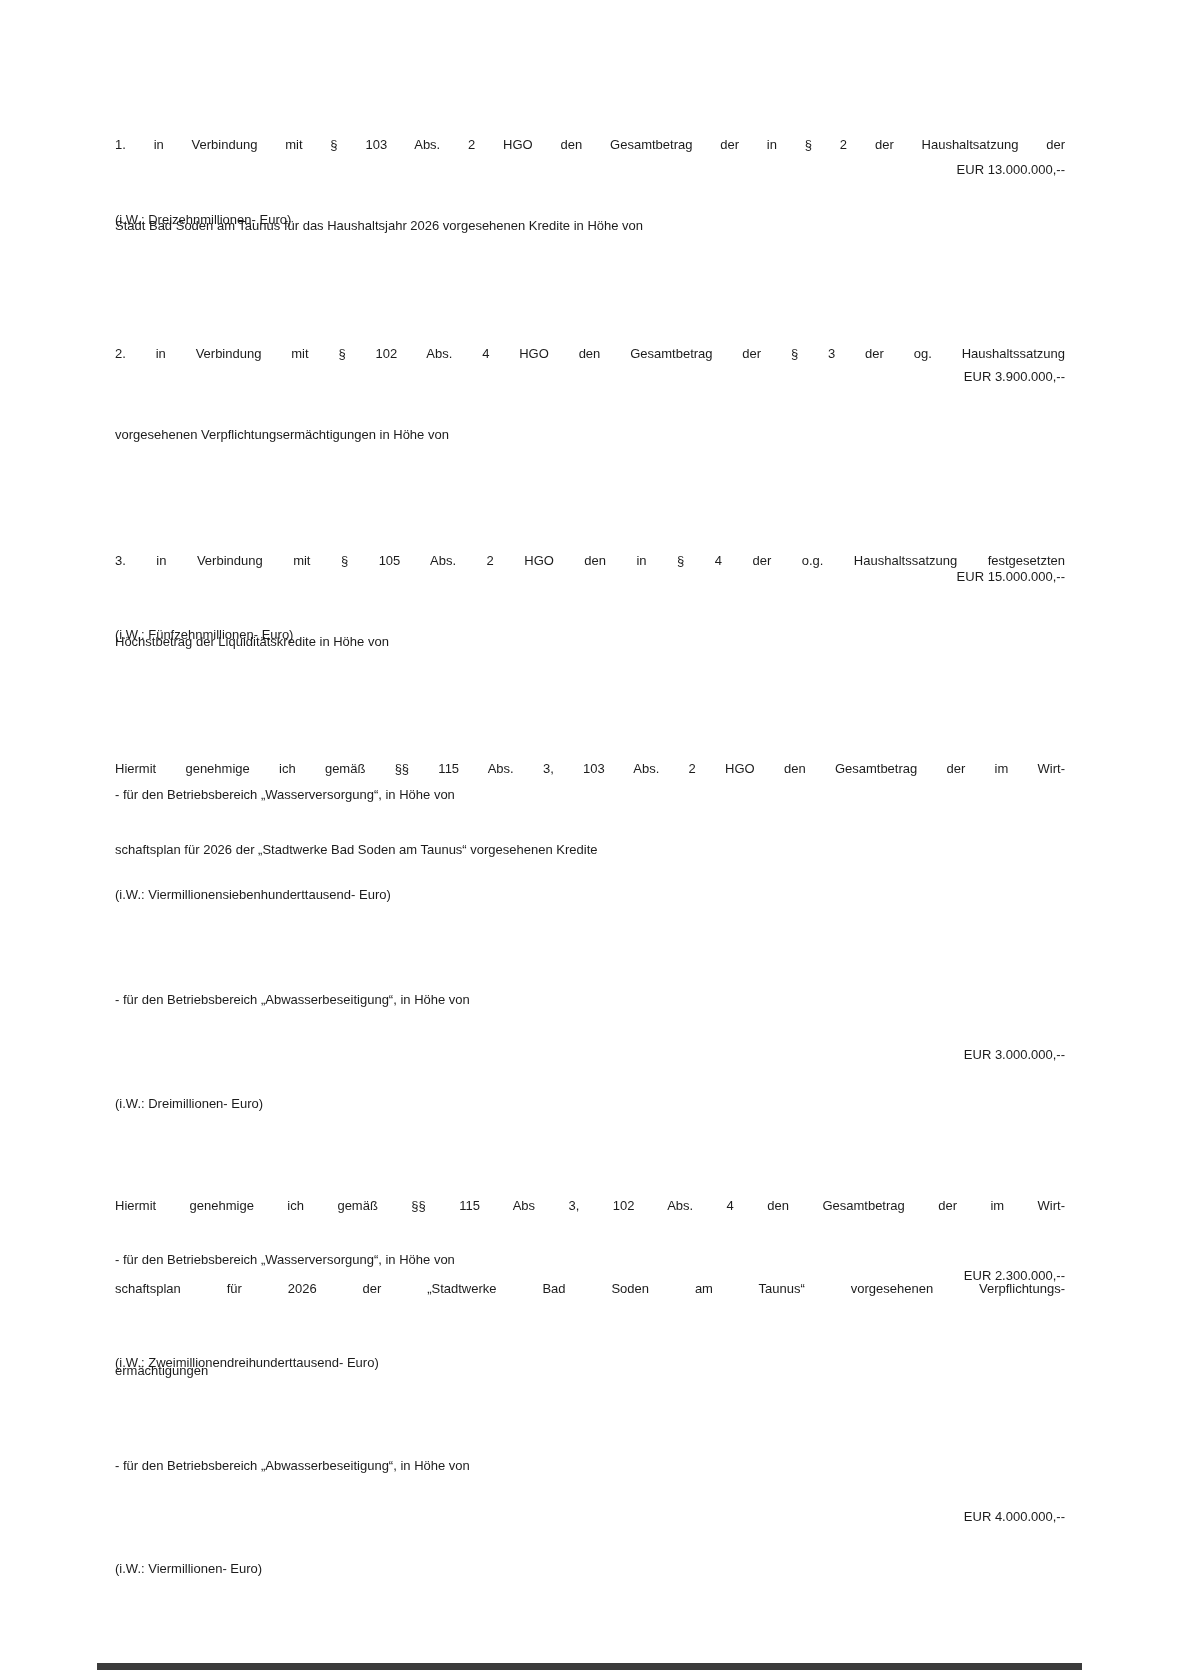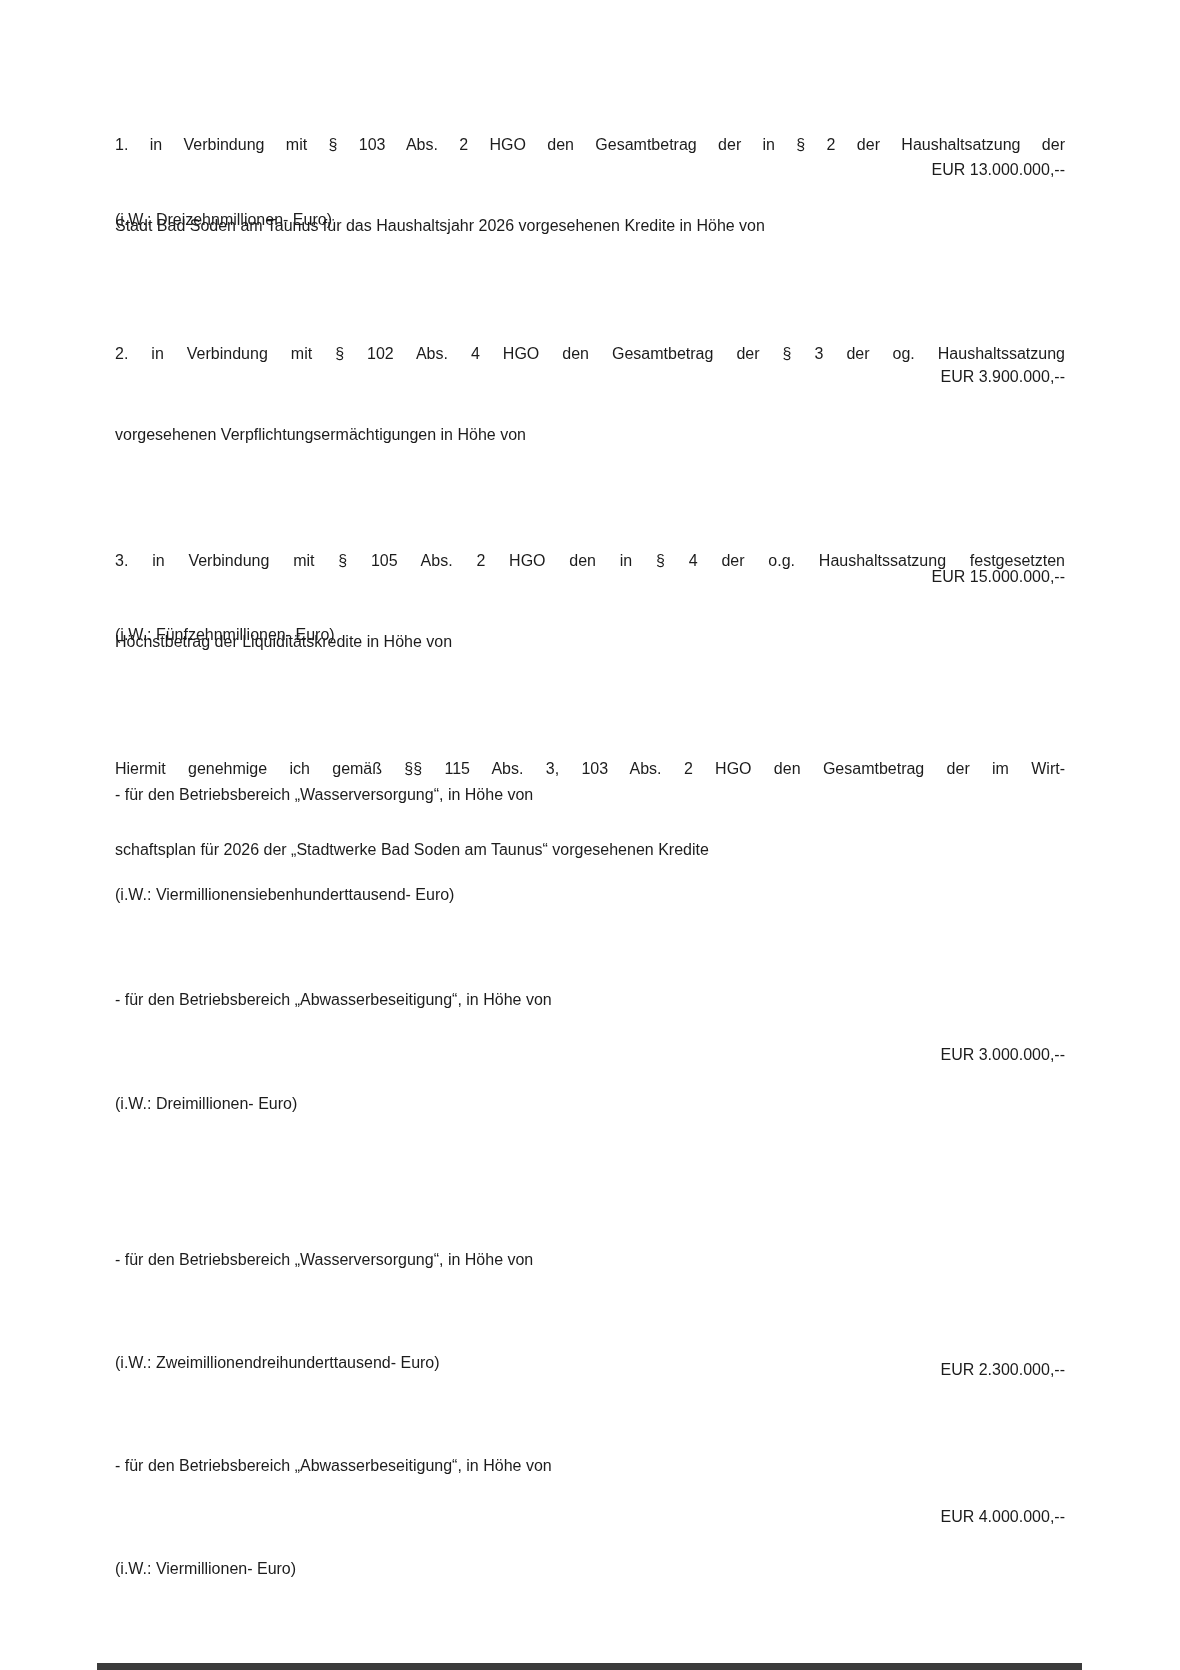--- a/index.html
+++ b/index.html
@@ -13,21 +13,21 @@
     height: 1670px;
     background: #ffffff;
     font-family: "Liberation Sans", "DejaVu Sans", sans-serif;
     color: #1c1c1c;
     overflow: hidden;
   }
   .line {
     position: absolute;
     left: 115px;
     width: 950px;
-    font-size: 16px;
+    font-size: 13px;
     line-height: 27px;
     white-space: pre-wrap;
   }
   .just {
     text-align: justify;
     text-align-last: justify;
   }
   .para3 .pl { line-height: 28.5px; }
   .amount {
     text-align: right;
@@ -72,22 +72,27 @@
   <div class="line" style="top:701px">
     <span class="pl just">Hiermit genehmige ich gemäß §§ 115 Abs. 3, 103 Abs. 2 HGO den Gesamtbetrag der im Wirt-</span>
     <span class="pl">schaftsplan für 2026 der „Stadtwerke Bad Soden am Taunus“ vorgesehenen Kredite</span>
   </div>
   <div class="line" style="top:781px">- für den Betriebsbereich „Wasserversorgung“, in Höhe von</div>
   <div class="line" style="top:881px">(i.W.: Viermillionensiebenhunderttausend- Euro)</div>
   <div class="line" style="top:986px">- für den Betriebsbereich „Abwasserbeseitigung“, in Höhe von</div>
   <div class="line amount" style="top:1041px">EUR 3.000.000,--</div>
   <div class="line" style="top:1090px">(i.W.: Dreimillionen- Euro)</div>
 
+  <div class="line para3" style="top:1138px">
+    <span class="pl just">Hiermit genehmige ich gemäß §§ 115 Abs 3, 102 Abs. 4 den Gesamtbetrag der im Wirt-</span>
+    <span class="pl just">schaftsplan für 2026 der „Stadtwerke Bad Soden am Taunus“ vorgesehenen Verpflichtungs-</span>
+    <span class="pl">ermächtigungen</span>
+  </div>
   <div class="line" style="top:1246px">- für den Betriebsbereich „Wasserversorgung“, in Höhe von</div>
-  <div class="line amount" style="top:1356px">EUR 2.300.000,--</div>
+  <div class="line amount" style="top:1262px">EUR 2.300.000,--</div>
   <div class="line" style="top:1349px">(i.W.: Zweimillionendreihunderttausend- Euro)</div>
   <div class="line" style="top:1452px">- für den Betriebsbereich „Abwasserbeseitigung“, in Höhe von</div>
   <div class="line amount" style="top:1503px">EUR 4.000.000,--</div>
   <div class="line" style="top:1555px">(i.W.: Viermillionen- Euro)</div>
 
   <div class="bottom-bar"></div>
 
 </div>
 
 </body></html>

